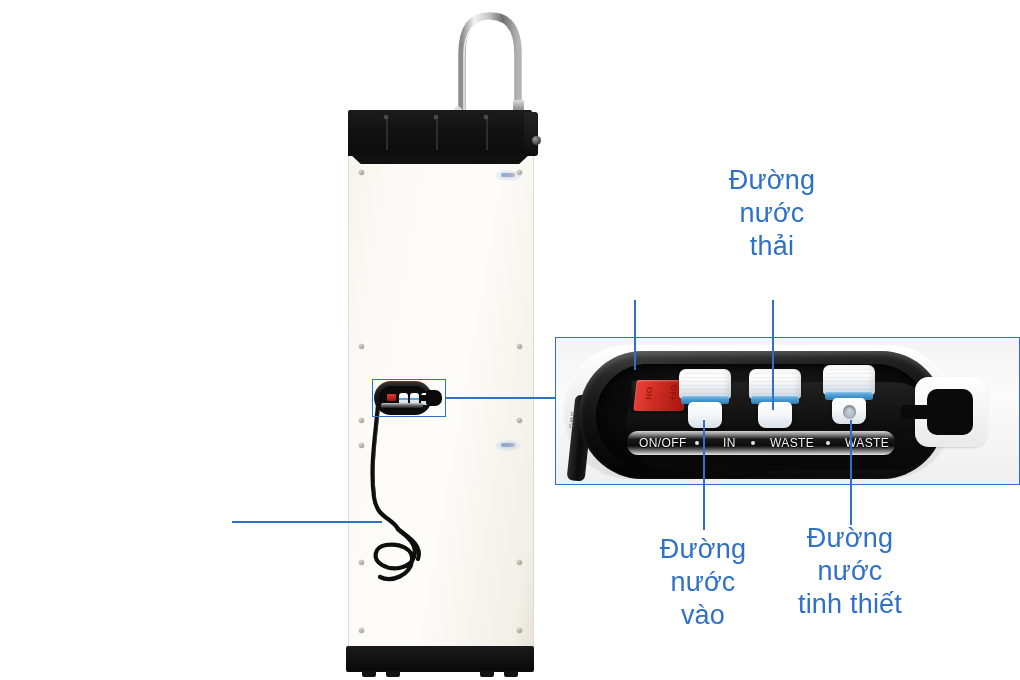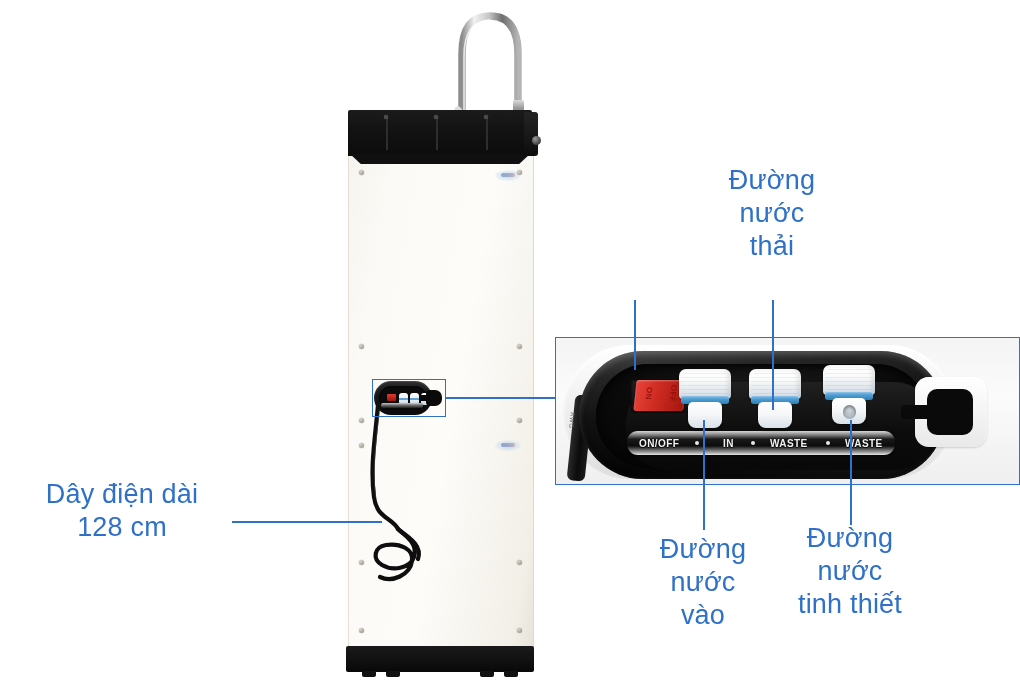--- a/index.html
+++ b/index.html
@@ -269,22 +269,22 @@
     left: 48px; top: 80px;
     width: 268px; height: 24px;
     border-radius: 11px;
     background: linear-gradient(180deg,#d9d9d9 0%,#8d8d8d 14%,#191919 34%,#0c0c0c 62%,#8f8f8f 86%,#e8e8e8 100%);
     box-shadow: 0 1px 2px rgba(0,0,0,.6);
     display:flex;
     align-items:center;
   }
   .ins-strip-label {
     color: #f2f2f2;
-    font-size: 10px;
-    font-weight: 700;
+    font-size: 12px;
+    font-weight: 400;
     font-family: "Liberation Sans", sans-serif;
     letter-spacing: .4px;
     text-shadow: 0 1px 1px rgba(0,0,0,.9);
     position:absolute;
     white-space:nowrap;
   }
   .ins-dot {
     position:absolute;
     width: 4px; height: 4px;
     border-radius:50%;
@@ -524,22 +524,20 @@
   <div class="lead v" style="left:634px; top:300px; height:70px;"></div>
 
   <div class="lead v" style="left:772px; top:300px; height:110px;"></div>
 
   <div class="lead v" style="left:703px; top:420px; height:110px;"></div>
 
   <div class="lead v" style="left:850px; top:420px; height:105px;"></div>
 
   <div class="lead h" style="left:232px; top:521px; width:150px;"></div>
 
-  <div class="anno center" style="left:8px; top:478px; width:228px; font-size:27px;">Dây điện dài
-128 cm</div>
 
 
   <div class="anno center" style="left:706px; top:164px; width:132px; font-size:27px;">Đường
 nước
 thải</div>
 
   <div class="anno center" style="left:637px; top:533px; width:132px; font-size:27px;">Đường
 nước
 vào</div>
 

